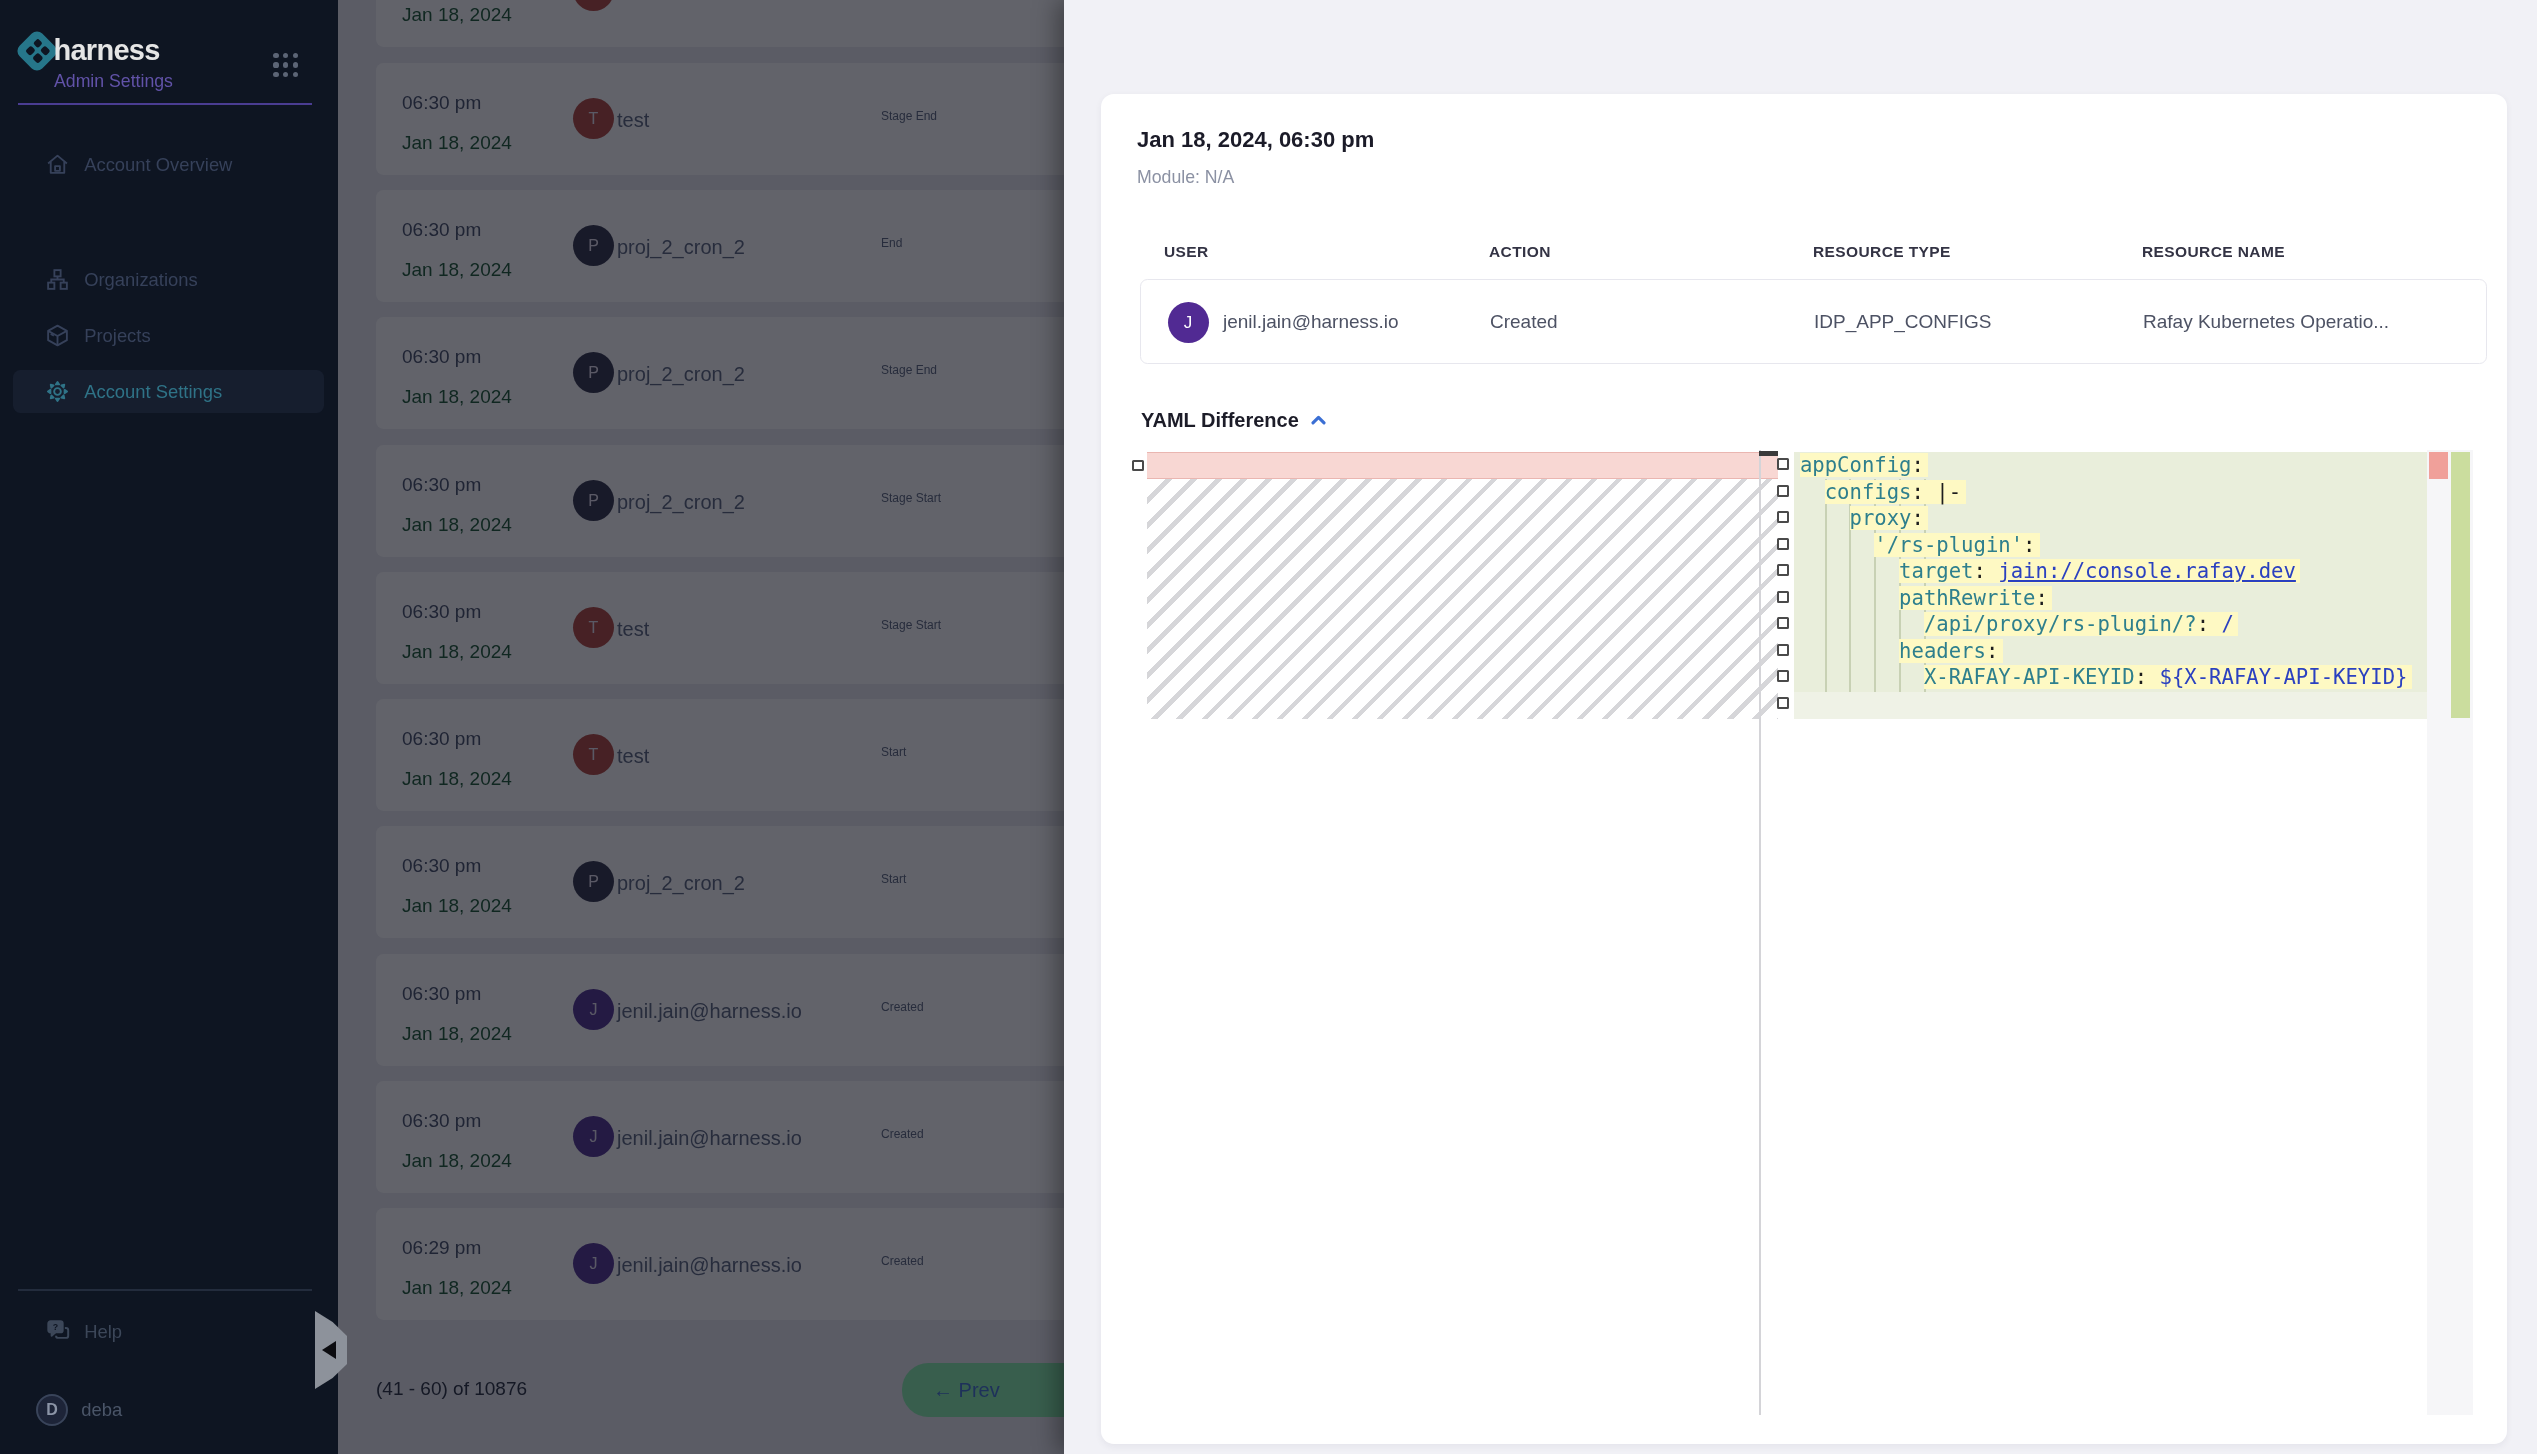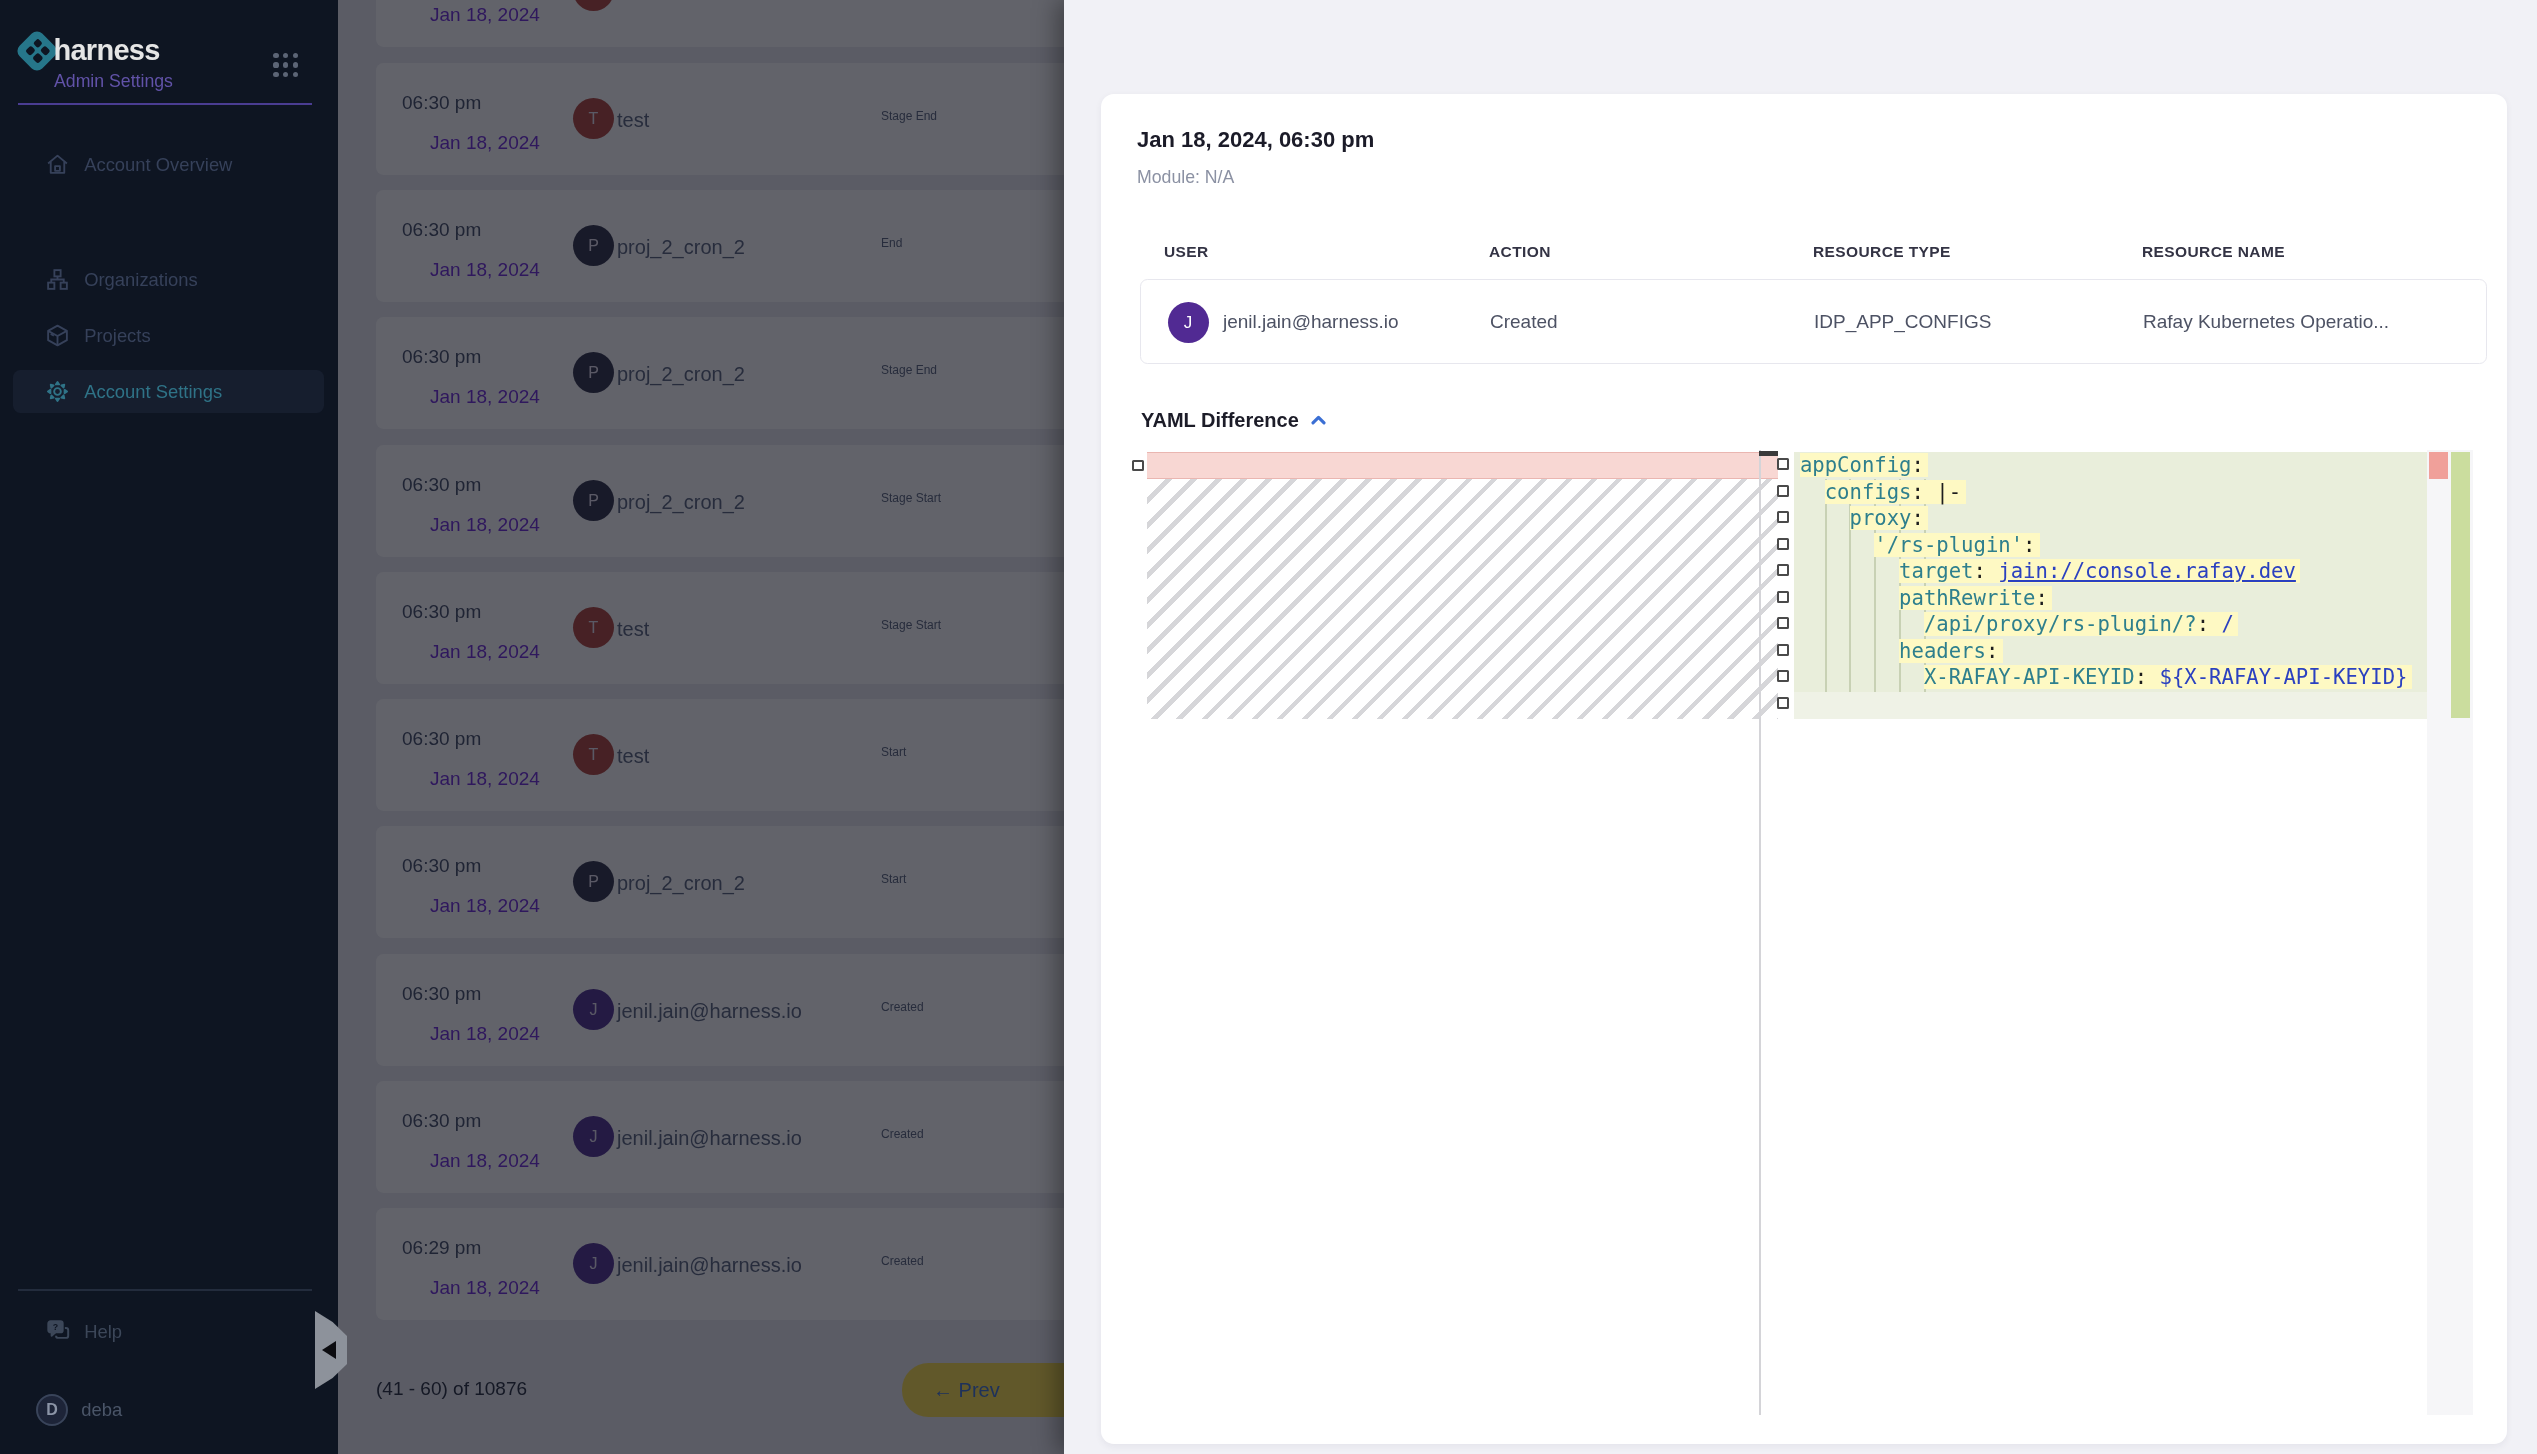--- a/index.html
+++ b/index.html
@@ -44,29 +44,29 @@
     clip-path:polygon(0 0, 55% 14%, 100% 32%, 100% 68%, 55% 86%, 0 100%); }
   .collapse-handle .tri { position:absolute; left:7.4px; top:30px; width:0; height:0;
     border-top:9.6px solid transparent; border-bottom:9.6px solid transparent;
     border-right:14.7px solid #0c0c10; }
 
   
   .page { position:absolute; left:338px; top:0; right:0; bottom:0; background:#e9eaef; z-index:1; }
   .audit-row { position:absolute; left:38px; width:1465px; height:112px; background:#fff;
     border-radius:7.4px; }
   .audit-time { position:absolute; left:26px; top:29px; font-size:19px; color:#3f4a63; }
-  .audit-date { position:absolute; left:26px; top:69px; font-size:19px; color:#6d28d9;margin-left:28px; }
+  .audit-date { position:absolute; left:26px; top:69px; font-size:19px; color:#14532d; }
   .audit-avatar { position:absolute; left:197px; top:35px; width:41px; height:41px;
     border-radius:50%; color:#e8e2ef; font-size:16px; display:flex; align-items:center;
     justify-content:center; }
   .audit-res { position:absolute; left:241px; top:46px; font-size:20px; color:#55617a; }
   .audit-act { position:absolute; left:505px; top:46px; font-size:12px; color:#55617a; }
   .pg-range { position:absolute; left:38px; top:1378px; font-size:19px; color:#202838; }
   .pg-pill { position:absolute; left:564px; top:1363px; width:221px; height:54px;
-    background:#fde047; border-radius:26.5px 0 0 26.5px; display:flex; align-items:center; }
+    background:#86efac; border-radius:26.5px 0 0 26.5px; display:flex; align-items:center; }
   .pg-prev { margin-left:31px; font-size:20px; color:#3a6fd0; cursor:pointer; }
   .pg-page { margin-left:85px; font-size:20px; color:#3a6fd0; cursor:pointer; }
 
   .scrim { position:absolute; left:338px; top:0; right:0; bottom:0;
     background:rgba(15,17,28,0.655); z-index:5; }
 
   
   .drawer { position:absolute; left:1064px; top:0; width:1473px; height:1454px;
     background:#f1f1f6; z-index:10; box-shadow:-7.4px 0 22px rgba(0,0,0,.35); }
   .drawer-header { position:absolute; left:0; top:0; width:1473px; height:62px;

